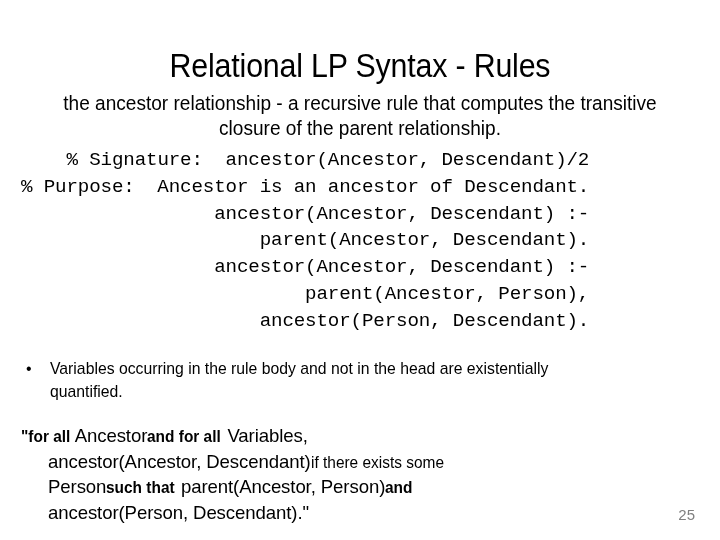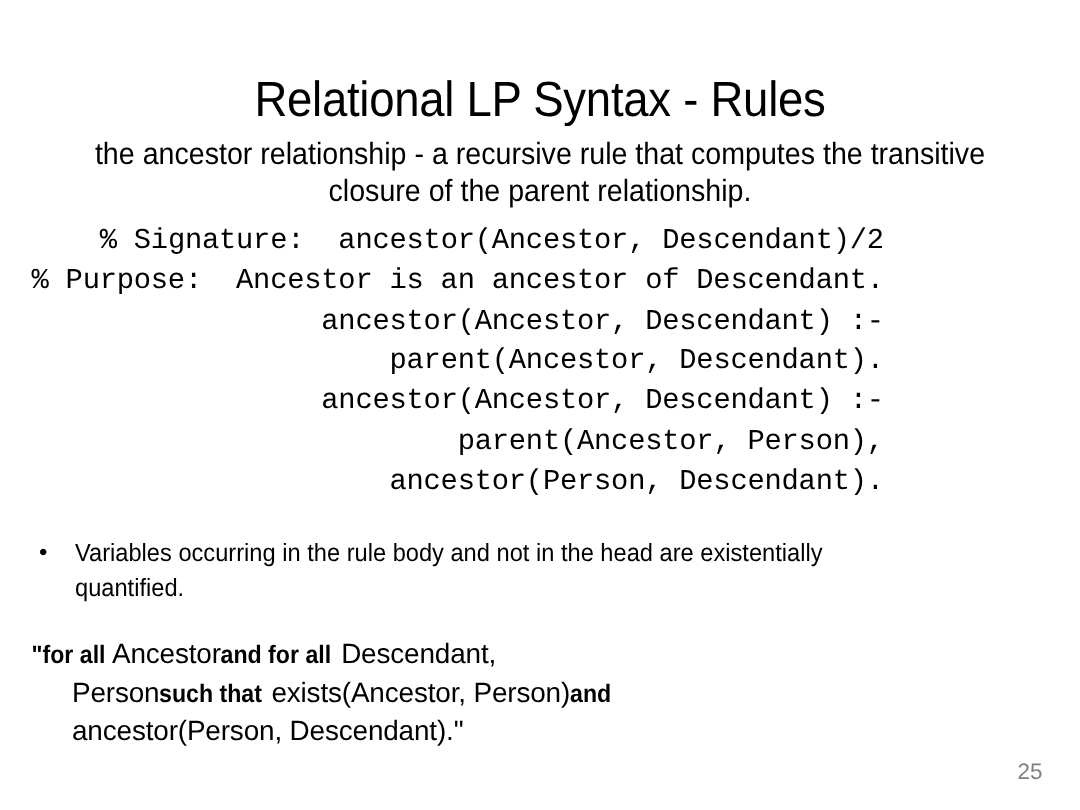--- a/index.html
+++ b/index.html
@@ -151,20 +151,21 @@
   <div class="code-block"><div class="code-line">% Signature:  ancestor(Ancestor, Descendant)/2</div><div class="code-line">% Purpose:  Ancestor is an ancestor of Descendant.</div><div class="code-line">ancestor(Ancestor, Descendant) :-</div><div class="code-line">  parent(Ancestor, Descendant).</div><div class="code-line">ancestor(Ancestor, Descendant) :-</div><div class="code-line">  parent(Ancestor, Person),</div><div class="code-line">   ancestor(Person, Descendant).</div></div>
 
   <div class="bullet-block">
       <div class="bullet-row">
         <div class="bullet-marker">•</div>
         <div class="bullet-text">Variables occurring in the rule body and not in the head are existentially quantified.</div>
       </div>
     </div>
 
   <div class="quote-block">
-      <div class="q-line"><span class="prop">"for all </span><span class="mono">Ancestor</span><span class="prop">  and for all </span><span class="mono">Descendant,</span></div>
-      <div class="q-line indent"><span class="mono">Person</span><span class="prop">  such that </span><span class="mono">exists(Ancestor, Person)</span><span class="prop">  and</span></div>
+      <div class="q-line"><span class="prop">"for all </span><span class="mono">Ancestor</span><span class="prop">  and for all </span><span class="mono">Variables,</span></div>
+      <div class="q-line indent"><span class="mono">ancestor(Ancestor, Descendant)</span><span class="prop light">  if there exists some</span></div>
+      <div class="q-line indent"><span class="mono">Person</span><span class="prop">  such that </span><span class="mono">parent(Ancestor, Person)</span><span class="prop">  and</span></div>
       <div class="q-line indent"><span class="mono">ancestor(Person, Descendant)."</span></div>
     </div>
 
   <div class="page-number">25</div>
 
 </div>
 
 </body></html>

